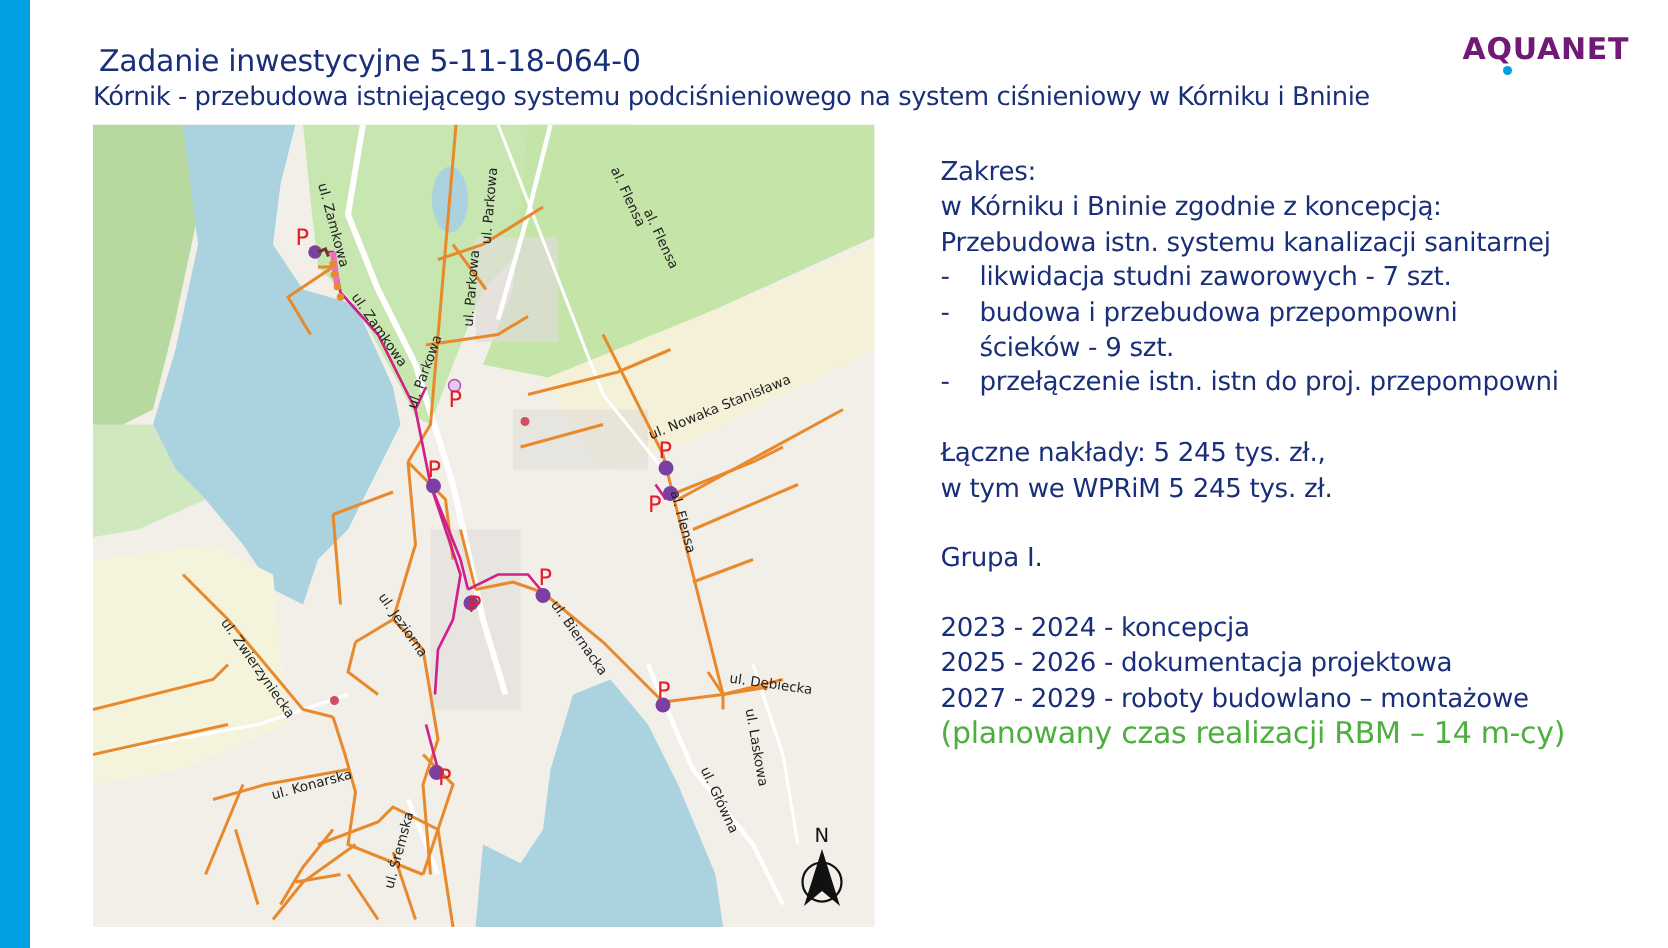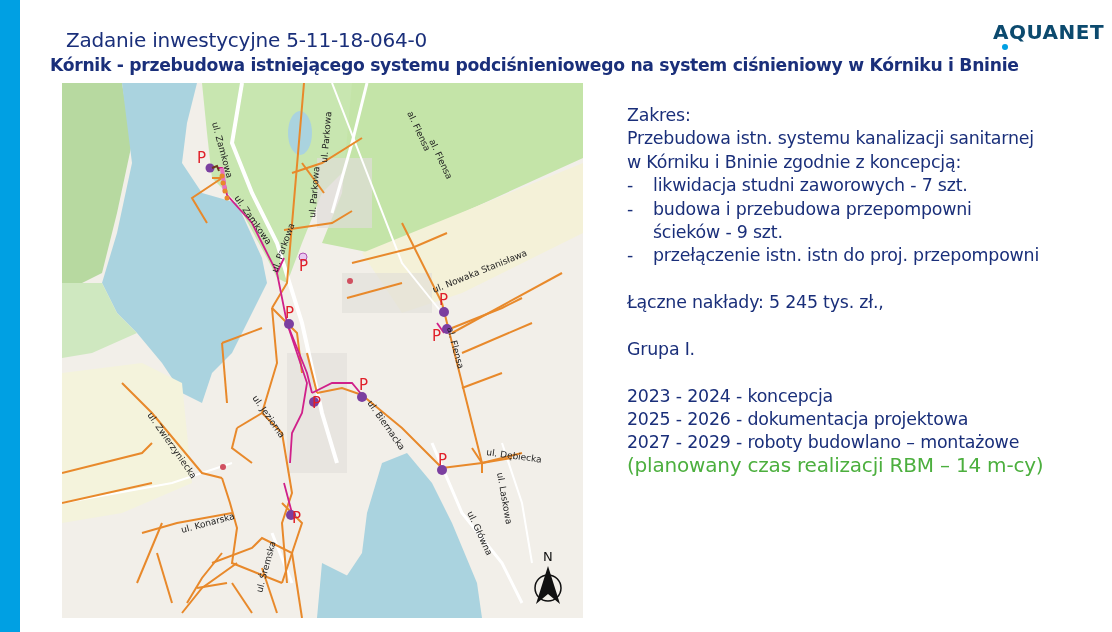--- a/index.html
+++ b/index.html
@@ -2,23 +2,23 @@
 <html><head>
 <meta charset="utf-8">
 <style>
   html, body { margin: 0; padding: 0; }
   body {
     width: 1112px; height: 632px; position: relative; overflow: hidden;
     background: #ffffff; font-family: "DejaVu Sans", sans-serif;
   }
   .side-bar { position: absolute; left: 0; top: 0; width: 20px; height: 632px; background: #00a0e3; }
   .title { position: absolute; left: 66px; top: 28px; font-size: 20px; color: #1a2f7a; white-space: nowrap; letter-spacing: -0.2px; text-align: right; }
-  .subtitle { position: absolute; left: 50px; top: 55px; font-size: 17.2px; color: #1a2f7a; white-space: nowrap; letter-spacing: -0.3px; font-weight: bold; }
+  .subtitle { position: absolute; left: 62px; top: 55px; font-size: 17.2px; color: #1a2f7a; white-space: nowrap; letter-spacing: -0.3px; }
   .logo { position: absolute; left: 975px; top: 18px; width: 110px; height: 36px; }
-  .logo-text { position: absolute; left: 0; top: 2px; font-family: "DejaVu Sans", sans-serif; font-weight: bold; font-size: 20px; color: #0c4a6e; letter-spacing: 0.5px; margin-left: 18px; }
+  .logo-text { position: absolute; left: 0; top: 2px; font-family: "DejaVu Sans", sans-serif; font-weight: bold; font-size: 20px; color: #701a75; letter-spacing: 0.5px; }
   .map { position: absolute; left: 62px; top: 83px; width: 521px; height: 535px; overflow: hidden; background: #f2efe9; }
   .map svg { position: absolute; left: 0; top: 0; }
   .info { position: absolute; left: 627px; top: 104px; color: #1a2f7a; font-size: 17.4px; line-height: 23.4px; white-space: nowrap; letter-spacing: -0.2px; }
   .info .line { height: 23.4px; }
   .info .bullet { display: flex; }
   .info .dash { width: 26px; display: inline-block; }
   .info .indent { padding-left: 26px; }
   .info .gap { height: 23.4px; }
   .info .note { color: #4caf3e; font-size: 20px; line-height: 20px; }
   .street-label { font-family: "DejaVu Sans", sans-serif; font-size: 9px; fill: #222; }
@@ -180,37 +180,38 @@
     <g transform="translate(486,505)">
       <circle cx="0" cy="0" r="13" fill="none" stroke="#111" stroke-width="1.5"></circle>
       <path d="M0 -22 L-12 16 L0 6 L12 16 Z" fill="#111"></path>
     </g>
     <text class="north-label" x="481" y="478">N</text>
   </svg>
 </div>
 
 <div class="info">
   <div class="line">Zakres:</div>
+  <div class="line">w Kórniku i Bninie zgodnie z koncepcją:</div>
   <div class="line">Przebudowa istn. systemu kanalizacji sanitarnej</div>
-  <div class="line">w Kórniku i Bninie zgodnie z koncepcją:</div>
   <div class="line bullet">
     <span class="dash">-</span>
     <span>likwidacja studni zaworowych - 7 szt.</span>
   </div>
   <div class="line bullet">
     <span class="dash">-</span>
     <span>budowa i przebudowa przepompowni</span>
   </div>
   <div class="line indent">ścieków - 9 szt.</div>
   <div class="line bullet">
     <span class="dash">-</span>
     <span>przełączenie istn. istn do proj. przepompowni</span>
   </div>
   <div class="gap"></div>
   <div class="line">Łączne nakłady: 5 245 tys. zł.,</div>
+  <div class="line">w tym we WPRiM 5 245 tys. zł.</div>
   <div class="gap"></div>
   <div class="line">Grupa I.</div>
   <div class="gap"></div>
   <div class="line">2023 - 2024 - koncepcja</div>
   <div class="line">2025 - 2026 - dokumentacja projektowa</div>
   <div class="line">2027 - 2029 - roboty budowlano – montażowe</div>
   <div class="note">(planowany czas realizacji RBM – 14 m-cy)</div>
 </div>
 
 </body></html>

